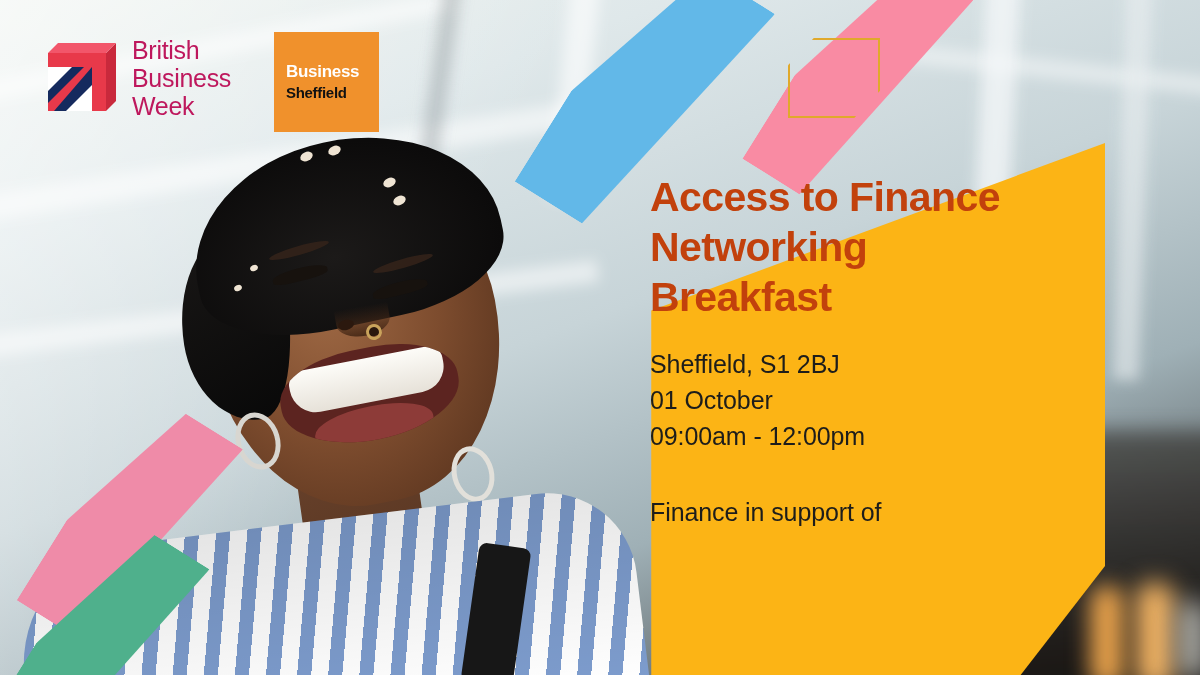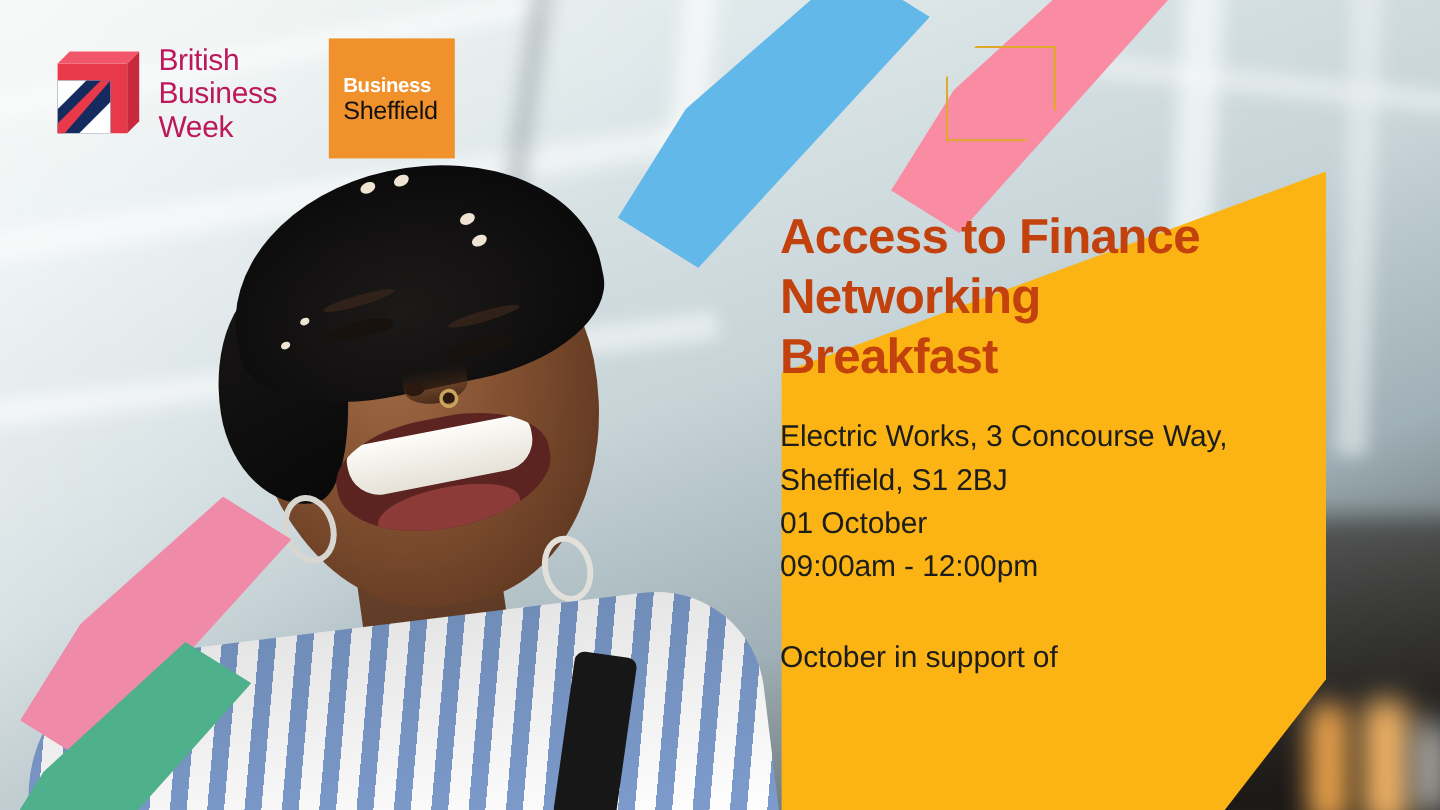--- a/index.html
+++ b/index.html
@@ -216,21 +216,21 @@
     color:#be185d; letter-spacing:-0.3px;
   }
   .logo-sheffield {
     position:absolute; left:274px; top:32px;
     width:105px; height:100px;
     background:#f0912c;
     display:flex; flex-direction:column; justify-content:center;
     padding-left:12px;
   }
   .sh-business { font-size:17px; font-weight:bold; color:#ffffff; line-height:21px; letter-spacing:-0.3px;}
-  .sh-sheffield { font-size:21px; font-weight:normal; color:#111111; line-height:21px; letter-spacing:-0.3px;}
+  .sh-sheffield { font-size:15px; font-weight:bold; color:#111111; line-height:21px; letter-spacing:-0.3px;}
 </style>
 </head>
 <body>
 
 <div id="banner">
 
   <div class="bg-base">
     <div class="mullion m3"></div>
     <div class="mullion m1"></div>
     <div class="mullion m2"></div>
@@ -283,27 +283,26 @@
 
   <div class="panel"></div>
 
   <div class="panel-content">
     <div class="headline">
       <div>Access to Finance</div>
       <div>Networking</div>
       <div>Breakfast</div>
     </div>
     <div class="details">
-      <div>Electric Works, 3 Concourse Way,</div>
       <div>Sheffield, S1 2BJ</div>
       <div>01 October</div>
       <div>09:00am - 12:00pm</div>
     </div>
     <div class="support">
-      <div>October in support of</div>
+      <div>Finance in support of</div>
     </div>
   </div>
 
   <div class="logo-bbb">
     <svg class="bbb-mark" viewBox="0 0 74 82">
       <polygon points="4,16 62,16 62,74 48,74 48,30 4,30" fill="#e8394a"></polygon>
       <polygon points="62,16 72,6 72,64 62,74" fill="#c9293c"></polygon>
       <polygon points="4,16 14,6 72,6 62,16" fill="#f2566a"></polygon>
       <polygon points="4,30 4,74 48,74 48,30" fill="#152a5e"></polygon>
       <polygon points="4,30 28,30 4,54" fill="#ffffff"></polygon>

